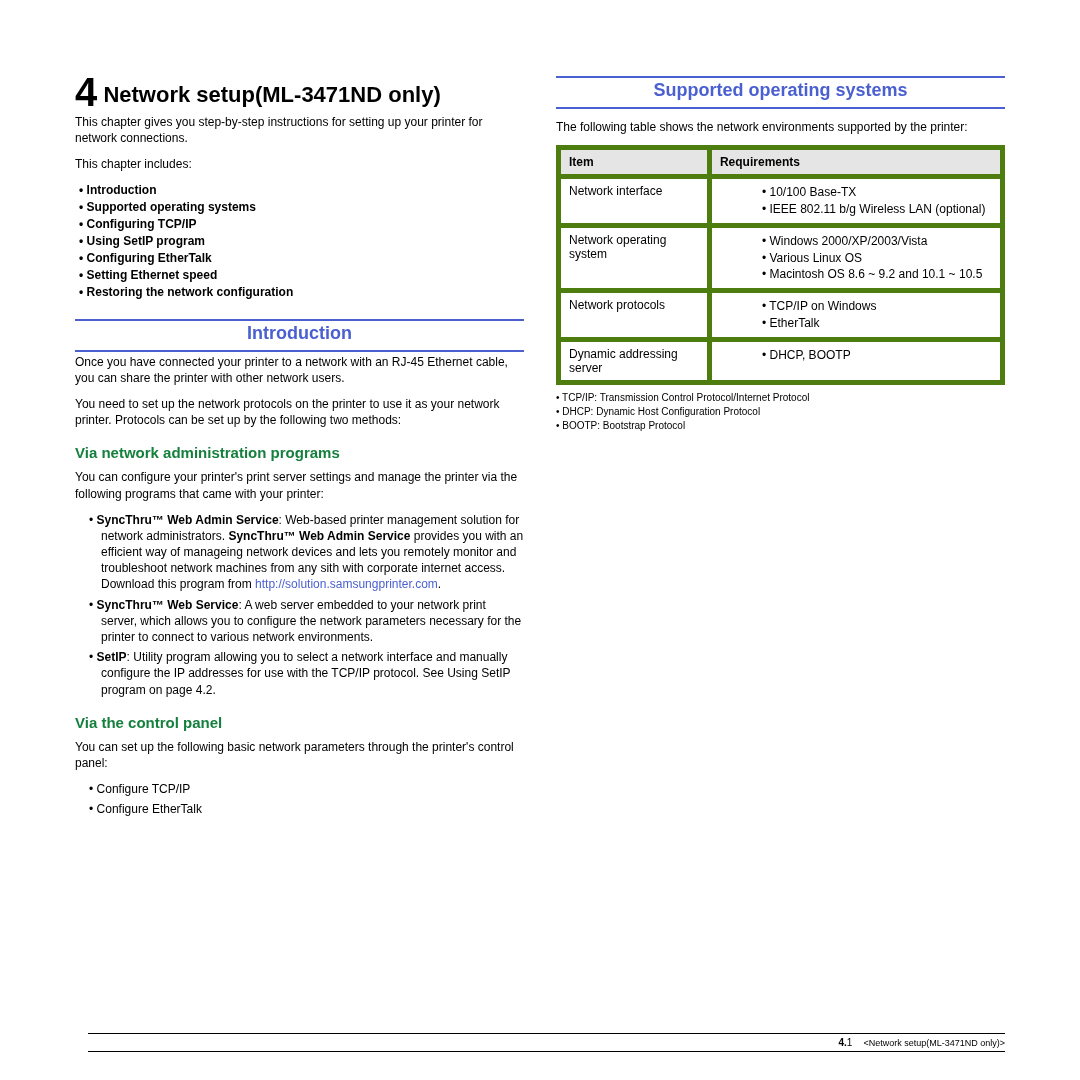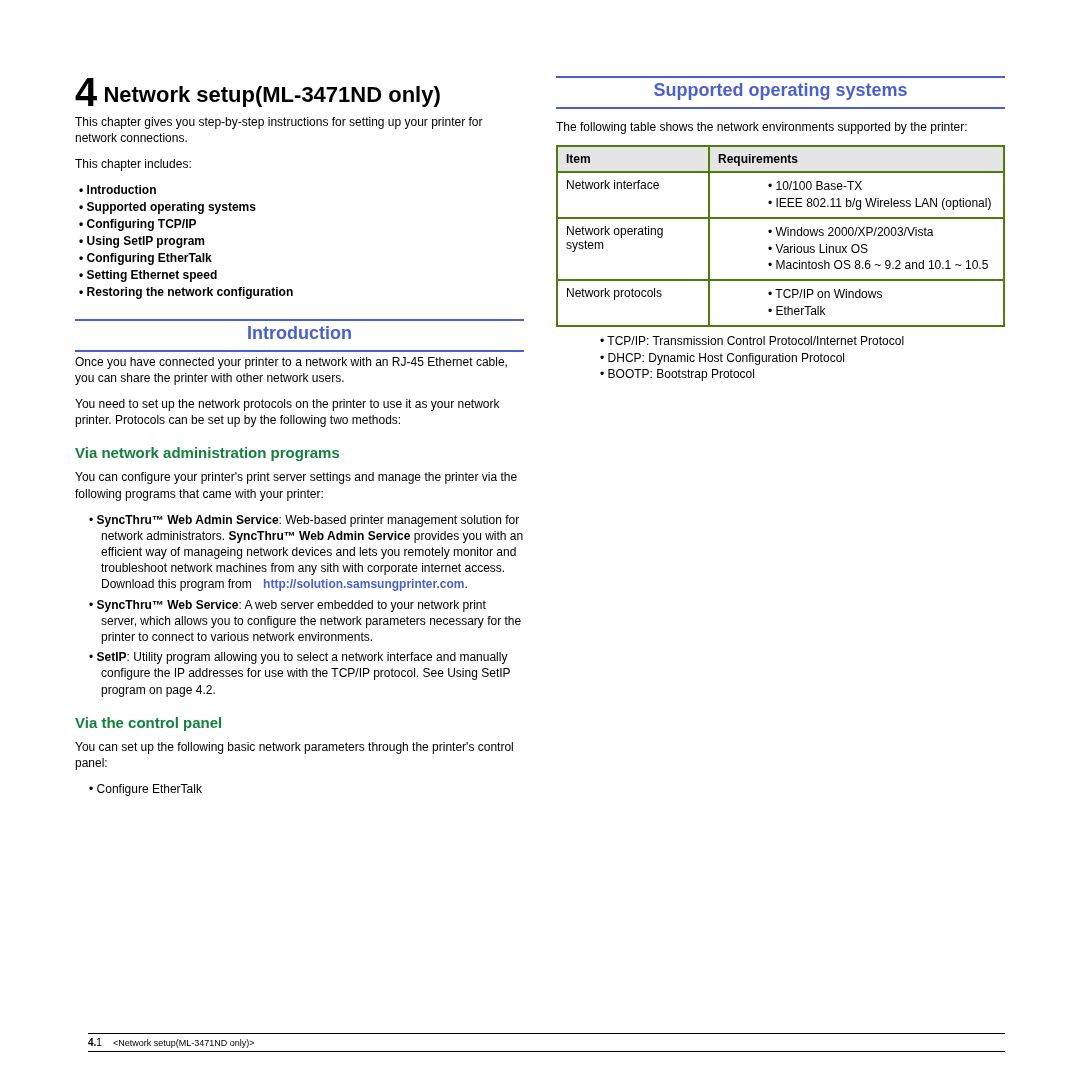--- a/index.html
+++ b/index.html
@@ -51,44 +51,44 @@
   }
   .subsection-title {
     color: #15803d;
     font-size: 15px;
     font-weight: bold;
     margin: 16px 0 8px 0;
   }
   .bullets { margin: 4px 0 10px 0; }
   .bullets li { list-style: none; line-height: 1.35; margin: 4px 0 4px 26px; text-indent: -12px; font-size: 12px; }
   .bullets li::before { content: "• "; }
-  .link { color: #4a5fd0; font-weight: bold; margin-left: 8px; }
+  .link { color: #4a5fd0; font-weight: normal; }
   table.req {
     border-collapse: collapse;
     width: 100%;
     margin: 6px 0 6px 0;
     font-size: 12px;
   }
   table.req th, table.req td {
-    border: 2px solid #4d7c0f;
+    border: 5px solid #4d7c0f;
     padding: 5px 8px;
     vertical-align: top;
     text-align: left;
   }
   table.req th { background: #e5e5e5; font-weight: bold; }
-  .tdbul { margin-left: 20px; text-indent: -10px; line-height: 1.4; padding-left: 40px; }
+  .tdbul { margin-left: 12px; text-indent: -10px; line-height: 1.4; padding-left: 40px; }
   .tdbul::before { content: "• "; }
-  .footnotes { font-size: 12px; line-height: 1.4; margin-top: 4px; margin-left: 44px; }
+  .footnotes { font-size: 10px; line-height: 1.4; margin-top: 4px; }
   .footnotes div::before { content: "• "; }
   .footer {
     position: absolute;
     left: 88px; right: 75px; bottom: 28px;
     border-top: 1px solid #000;
     border-bottom: 1px solid #000;
-    text-align: left;
+    text-align: right;
     font-size: 10px;
     padding: 3px 0;
   }
   .footer .pgnum { font-weight: bold; }
   .footer .chap { font-size: 9px; }
 </style>
 </head>
 <body>
 
 <div class="page">
@@ -127,20 +127,21 @@
           <b>SyncThru™ Web Service</b><span>: A web server embedded to your network print server, which allows you to configure the network parameters necessary for the printer to connect to various network environments.</span>
         </li>
         <li>
           <b>SetIP</b><span>: Utility program allowing you to select a network interface and manually configure the IP addresses for use with the TCP/IP protocol. See Using SetIP program on page 4.2.</span>
         </li>
       </ul>
 
       <div class="subsection-title">Via the control panel</div>
       <p>You can set up the following basic network parameters through the printer's control panel:</p>
       <ul class="bullets">
+        <li>Configure TCP/IP</li>
         <li>Configure EtherTalk</li>
       </ul>
     </div>
 
     <div class="col">
       <hr class="section-hr">
       <div class="section-title">Supported operating systems</div>
       <hr class="section-hr">
       <p style="margin-top:10px">The following table shows the network environments supported by the printer:</p>
 
@@ -163,20 +164,26 @@
             <div class="tdbul">Windows 2000/XP/2003/Vista</div>
             <div class="tdbul">Various Linux OS</div>
             <div class="tdbul">Macintosh OS 8.6 ~ 9.2 and 10.1 ~ 10.5</div>
           </td>
         </tr>
         <tr>
           <td>Network protocols</td>
           <td>
             <div class="tdbul">TCP/IP on Windows</div>
             <div class="tdbul">EtherTalk</div>
+          </td>
+        </tr>
+        <tr>
+          <td>Dynamic addressing server</td>
+          <td>
+            <div class="tdbul">DHCP, BOOTP</div>
           </td>
         </tr>
       </tbody>
         </table>
 
       <div class="footnotes">
         <div>TCP/IP: Transmission Control Protocol/Internet Protocol</div>
         <div>DHCP: Dynamic Host Configuration Protocol</div>
         <div>BOOTP: Bootstrap Protocol</div>
       </div>

